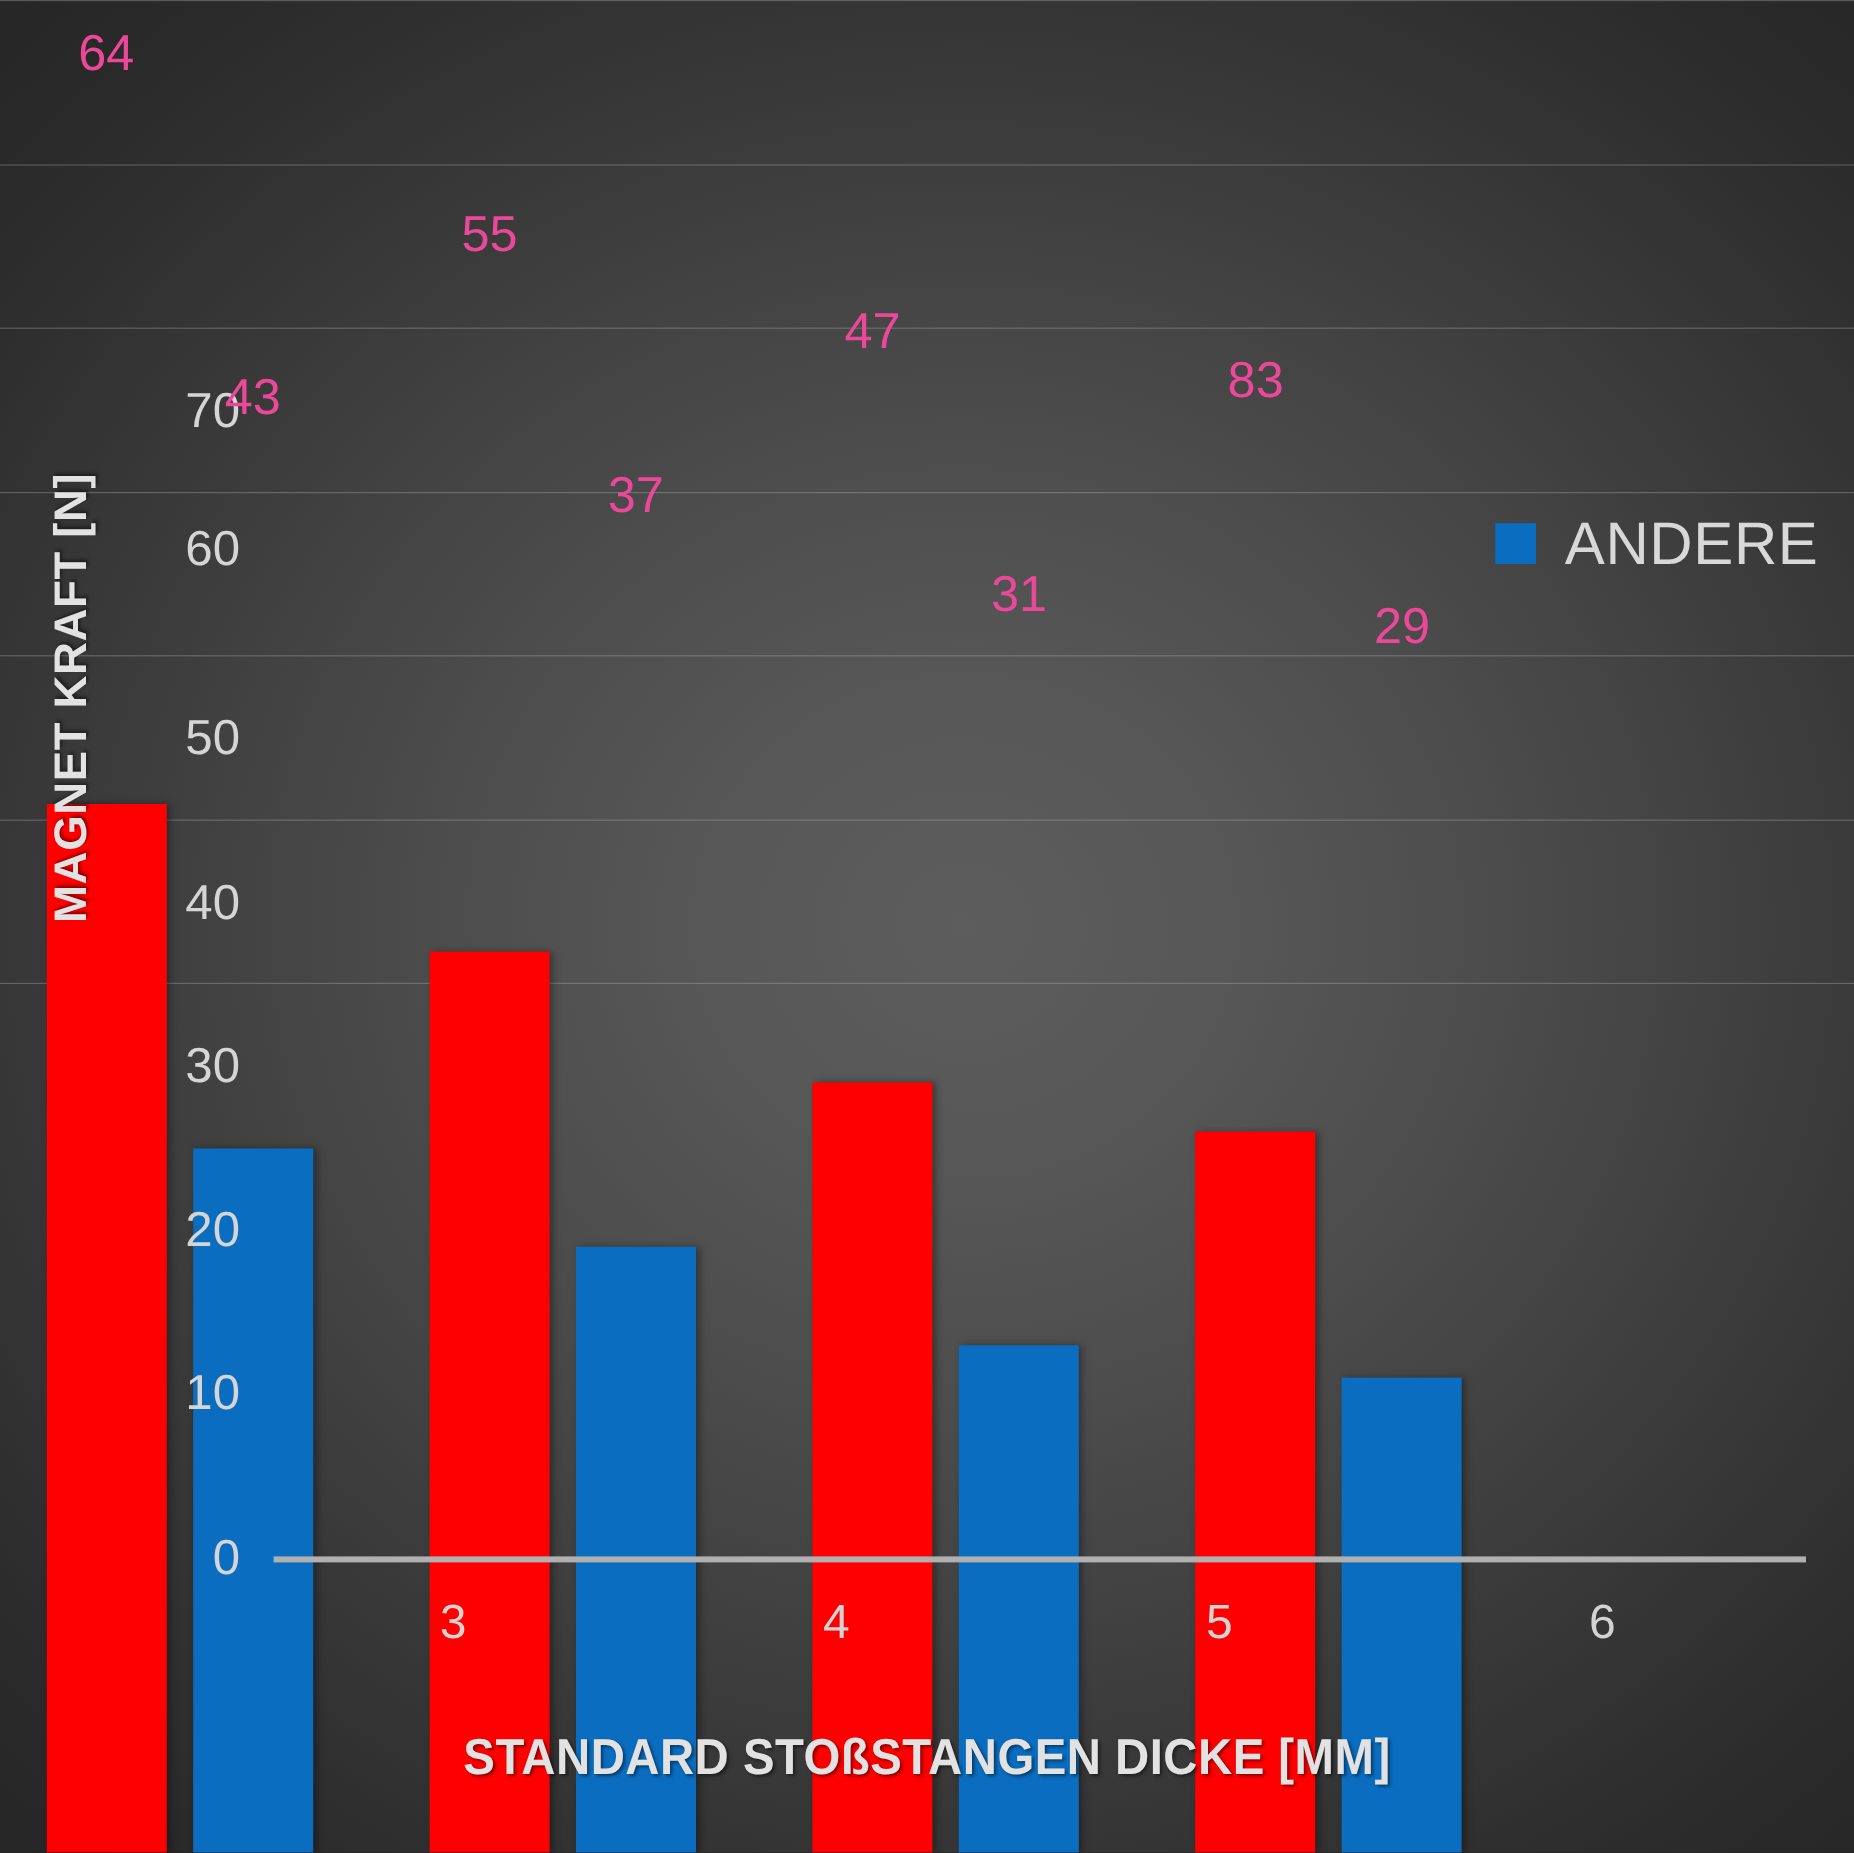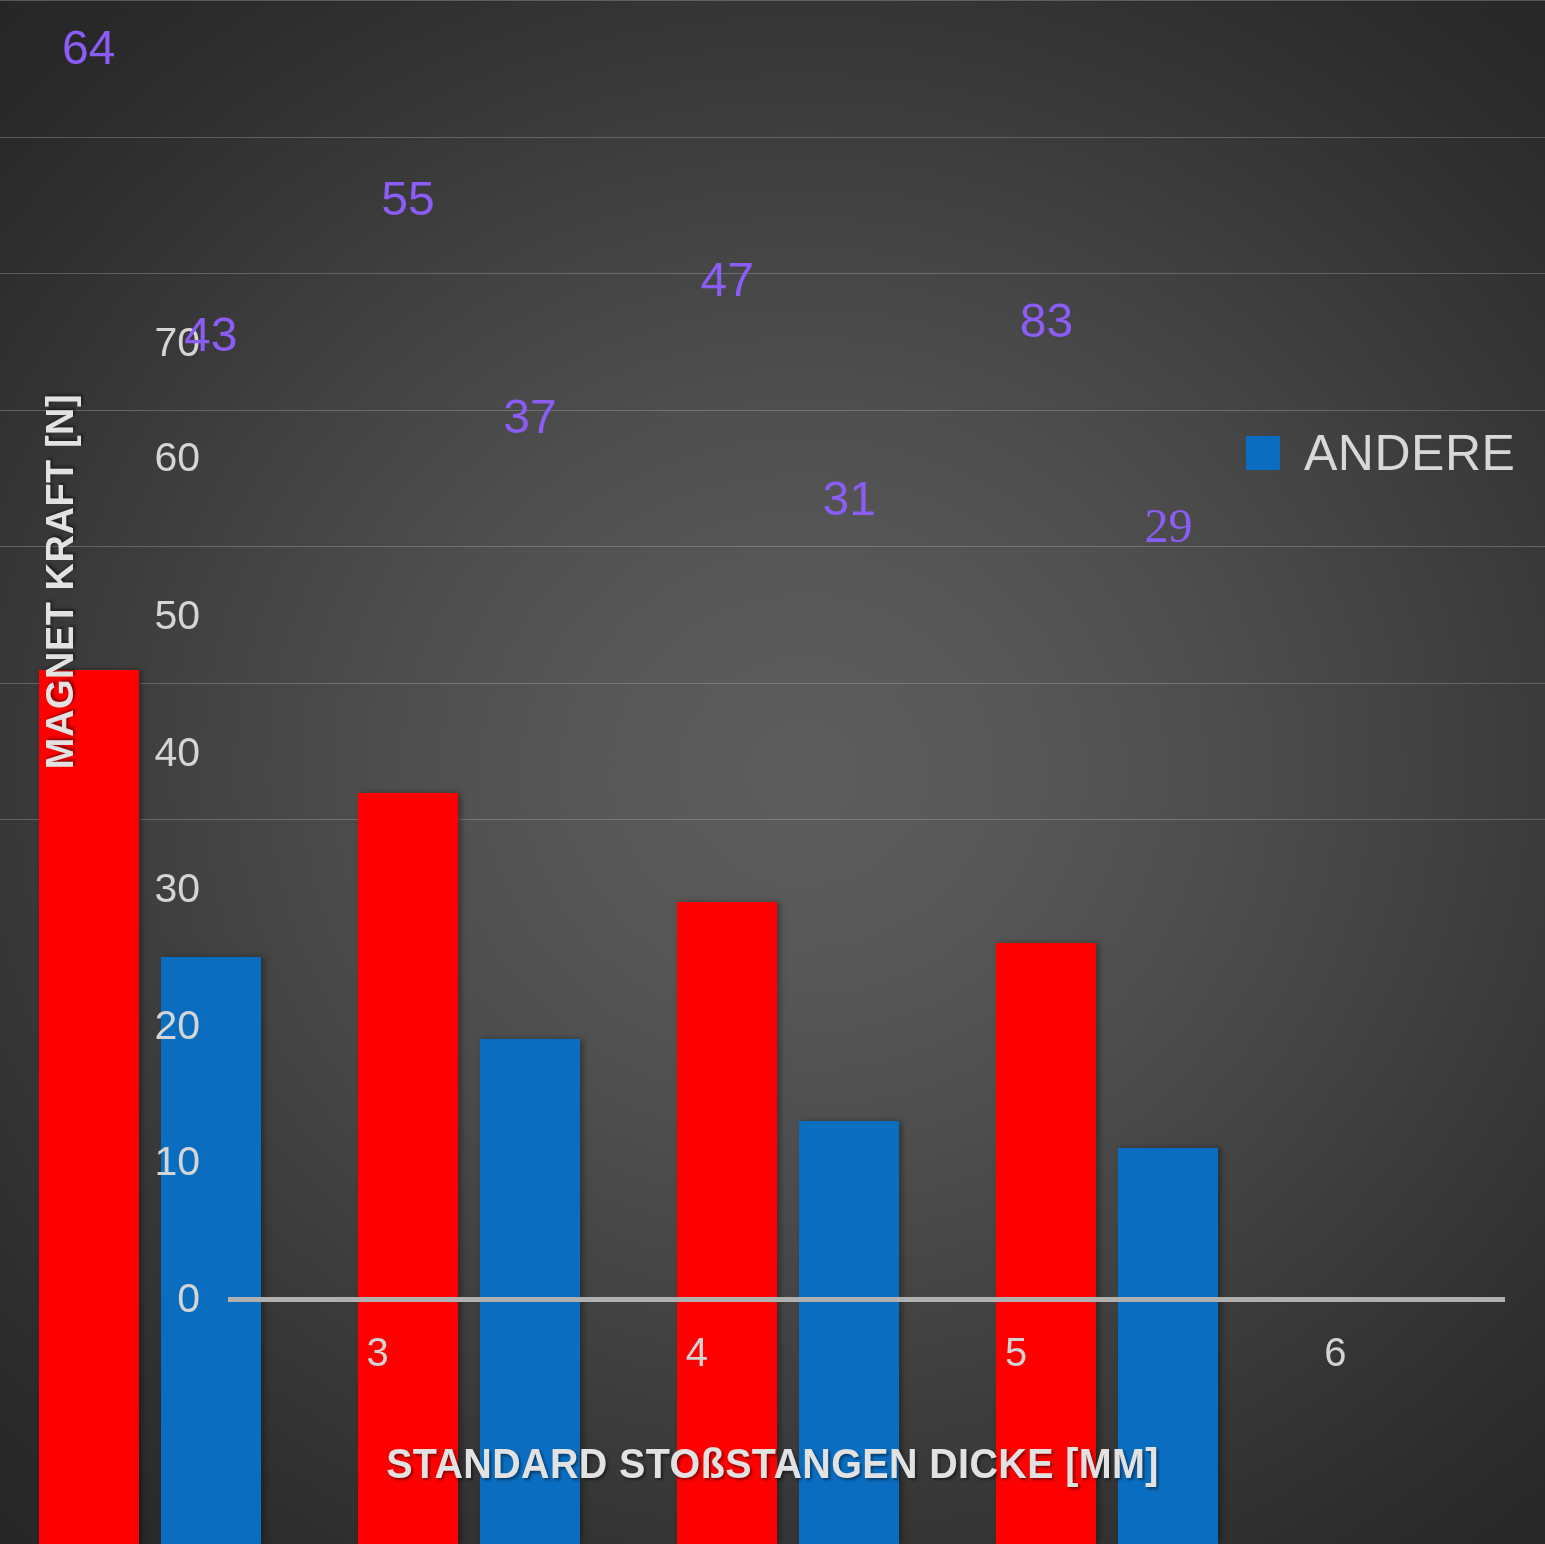--- a/index.html
+++ b/index.html
@@ -132,22 +132,22 @@
   .bar {
     position: absolute;
     bottom: 0;
     box-shadow: 3px 0 6px rgba(0,0,0,0.35);
   }
   .bar.red  { background: #fe0000; }
   .bar.blue { background: #0a6dc0; }
 
   .bar-label {
     position: absolute;
-    font-size: 48px;
-    color: #8b5cf6;
+    font-size: 42px;
+    color: #ec4899;
     text-align: center;
     transform: translateX(-50%);
     white-space: nowrap;
     z-index: 5;
   }
 
   
   .xtick {
     position: absolute;
     top: 1330px;
@@ -212,21 +212,21 @@
       <div class="bar-label" style="left: 407.875px; top: 142.857px; margin-top: 28px;">55</div>
       <div class="bar blue" style="left: 479.875px; width: 100px; height: 505.314px;"></div>
       <div class="bar-label" style="left: 529.875px; top: 388.686px;">37</div>
       <div class="bar red" style="left: 677.125px; width: 100px; height: 641.886px;"></div>
       <div class="bar-label" style="left: 727.125px; top: 252.114px;">47</div>
       <div class="bar blue" style="left: 799.125px; width: 100px; height: 423.371px;"></div>
       <div class="bar-label" style="left: 849.125px; top: 470.629px;">31</div>
       <div class="bar red" style="left: 996.375px; width: 100px; height: 600.914px;"></div>
       <div class="bar-label" style="left: 1046.38px; top: 293.086px;">83</div>
       <div class="bar blue" style="left: 1118.38px; width: 100px; height: 396.057px;"></div>
-      <div class="bar-label" style="left: 1168.38px; top: 497.943px; font-family: Liberation Serif, serif;">29</div>
+      <div class="bar-label" style="left: 1168.38px; top: 497.943px;">29</div>
     </div>
 
   <div id="baseline"></div>
 
   <div id="ytick-holder">
       <div class="ytick" style="top: 342px;">70</div>
       <div class="ytick" style="top: 457px;">60</div>
       <div class="ytick" style="top: 615.143px;">50</div>
       <div class="ytick" style="top: 751.714px;">40</div>
       <div class="ytick" style="top: 888.286px;">30</div>

